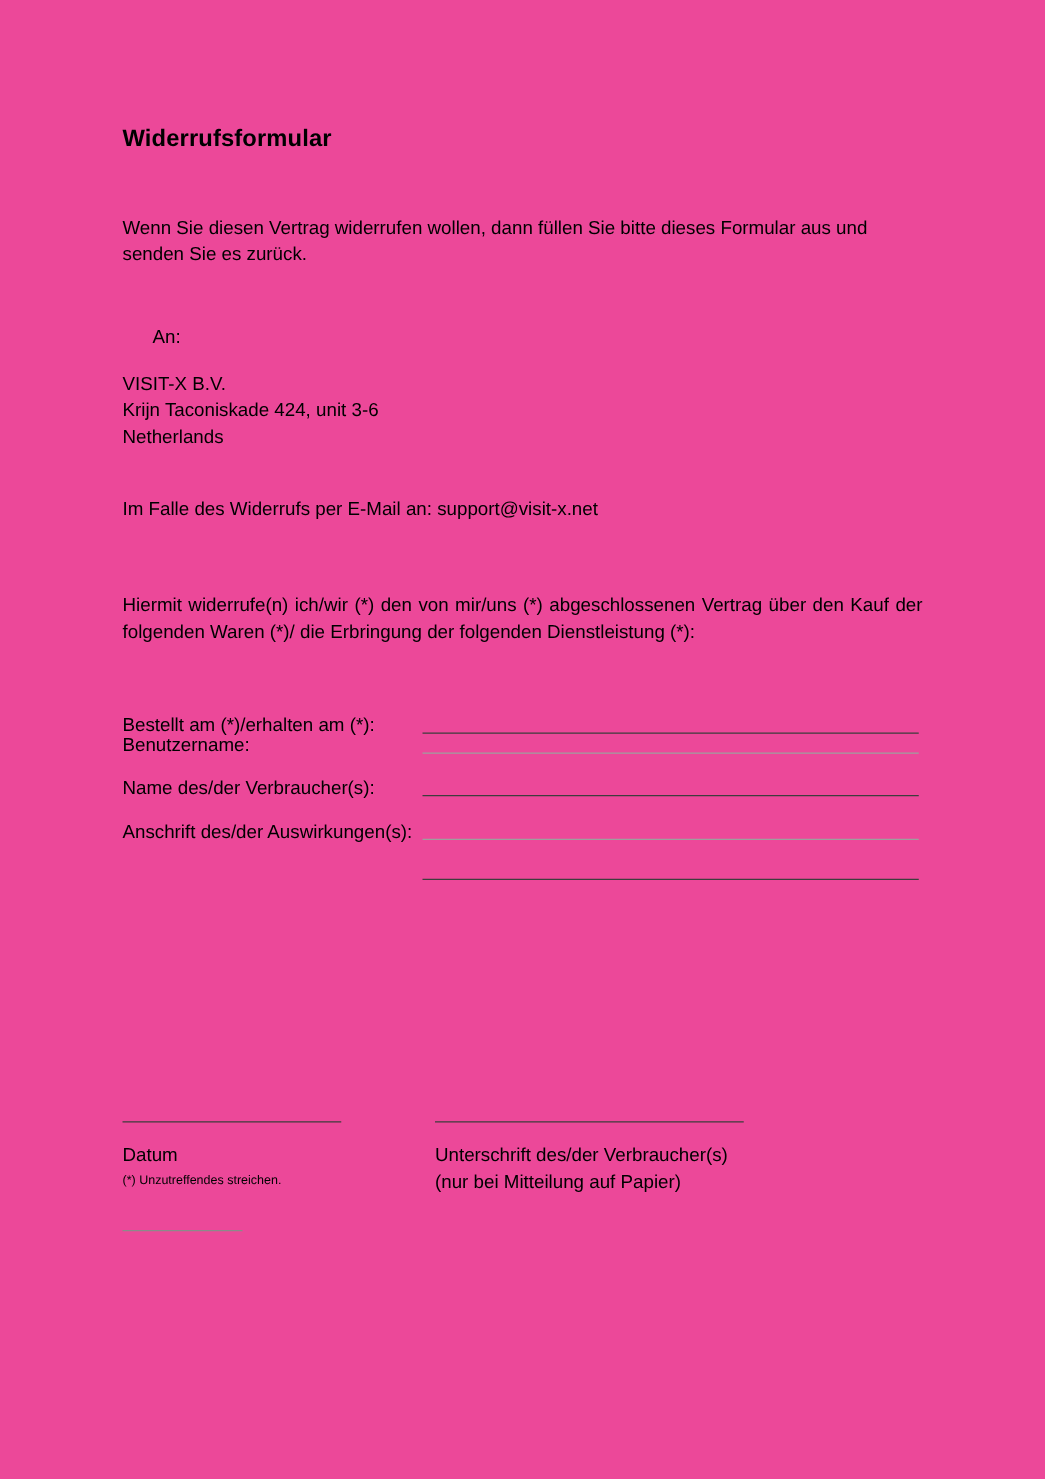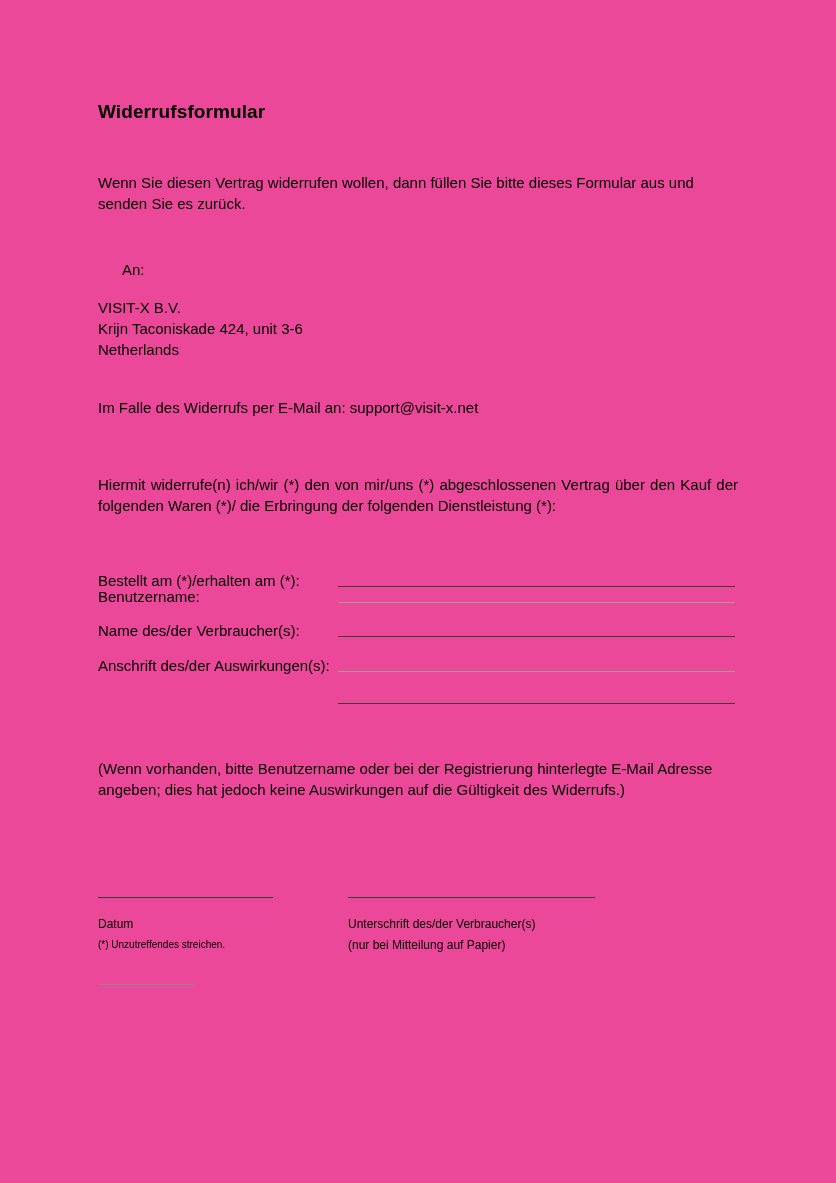--- a/index.html
+++ b/index.html
@@ -92,21 +92,21 @@
     top: 897px;
     height: 0;
     border-top: 1px solid #3d3d3d;
   }
   .date-line      { left: 98px;  width: 175px; }
   .signature-line { left: 348px; width: 247px; }
 
   .sig-label {
     position: absolute;
     top: 914px;
-    font-size: 12px;
+    font-size: 15px;
     line-height: 21px;
   }
   .date-label { left: 98px; }
   .sig-col    { left: 348px; width: 330px; }
 
   .footnote-line {
     position: absolute;
     left: 98px;
     top: 984px;
     width: 96px;
@@ -157,21 +157,20 @@
     <span class="field-line"></span>
   </div>
 
   <div class="field-row row-3 alt">
     <span class="field-label">Anschrift des/der Auswirkungen(s):</span>
     <span class="field-line"></span>
   </div>
 
   <div class="cont-line"></div>
 
-  <p class="txt note">(Wenn vorhanden, bitte Benutzername oder bei der Registrierung hinterlegte E-Mail Adresse angeben; dies hat jedoch keine Auswirkungen auf die Gültigkeit des Widerrufs.)</p>
 
   <div class="sig-line date-line"></div>
   <div class="sig-line signature-line"></div>
 
   <p class="sig-label date-label">Datum</p>
 
   <div class="sig-label sig-col">
     <div>Unterschrift des/der Verbraucher(s)</div>
     <div>(nur bei Mitteilung auf Papier)</div>
   </div>

